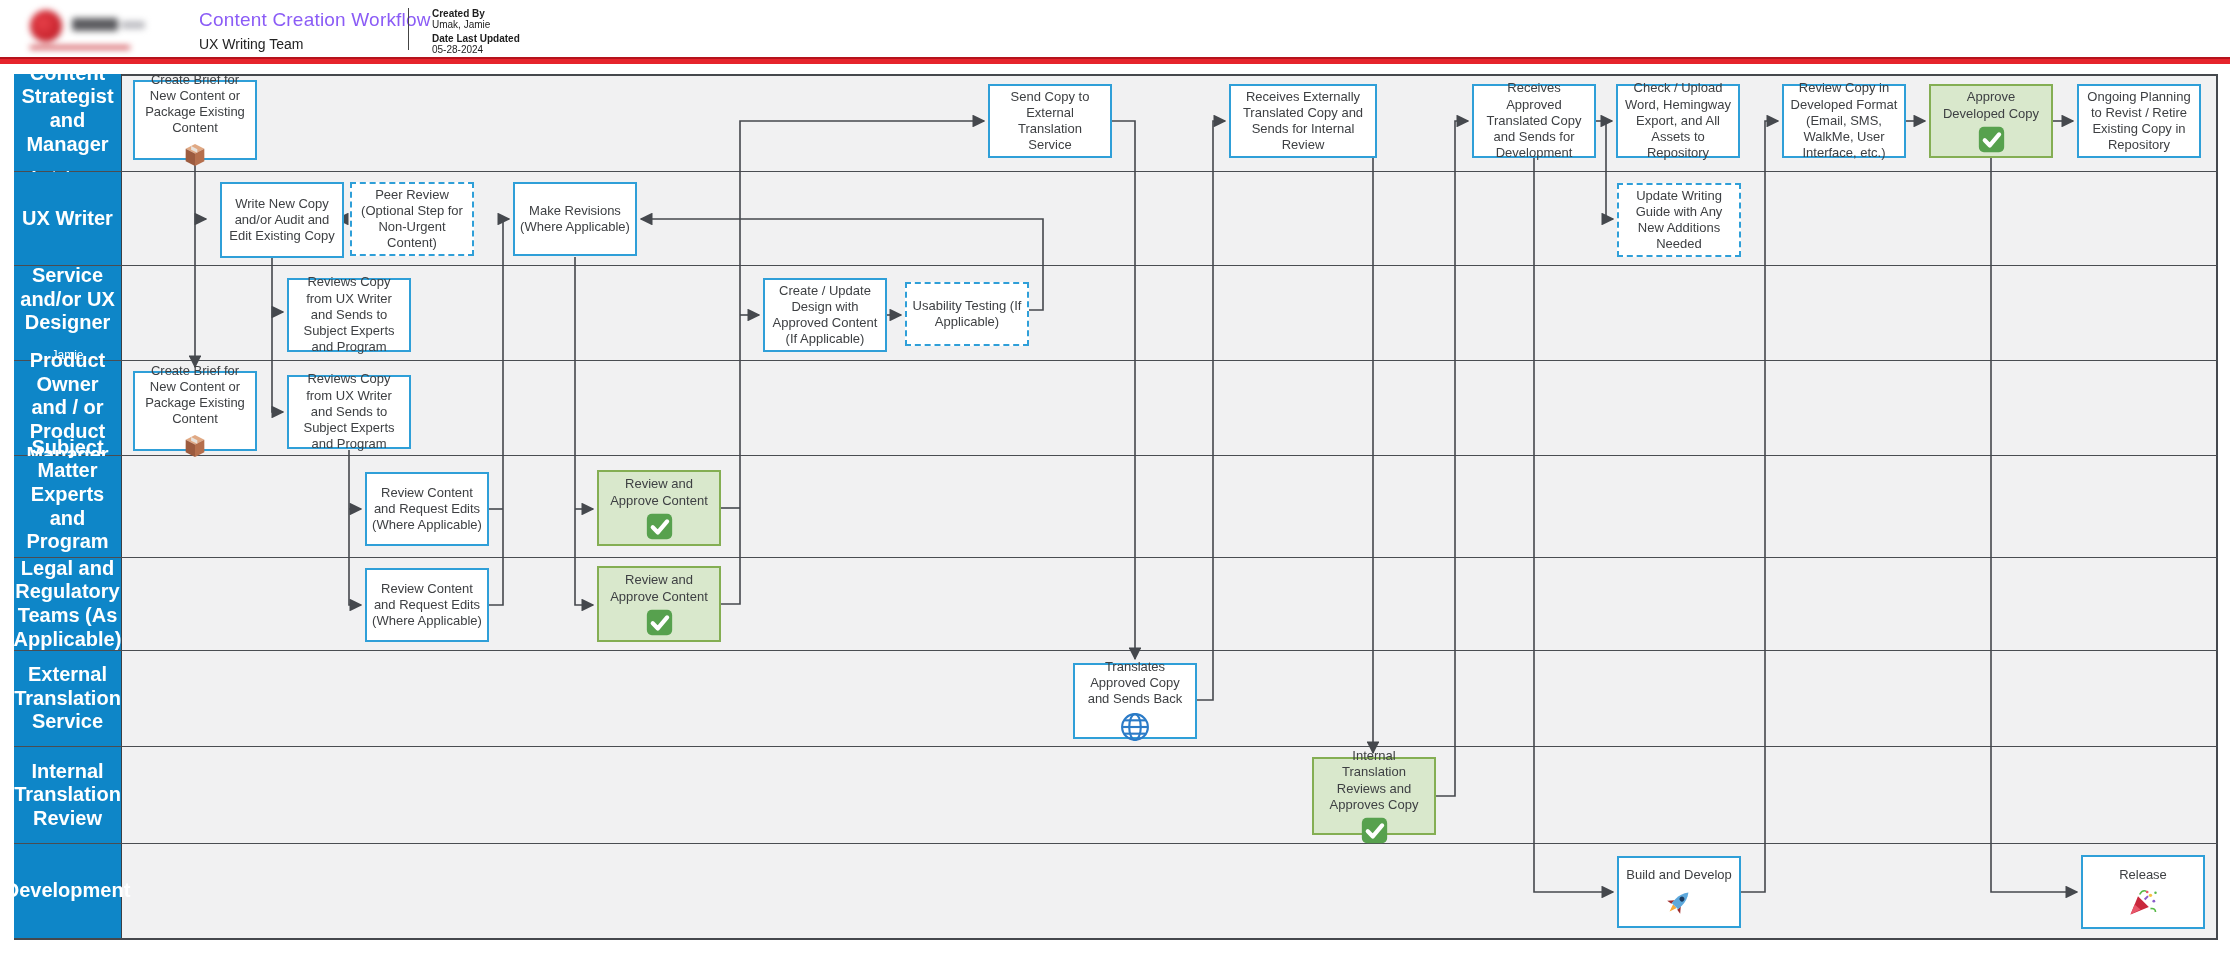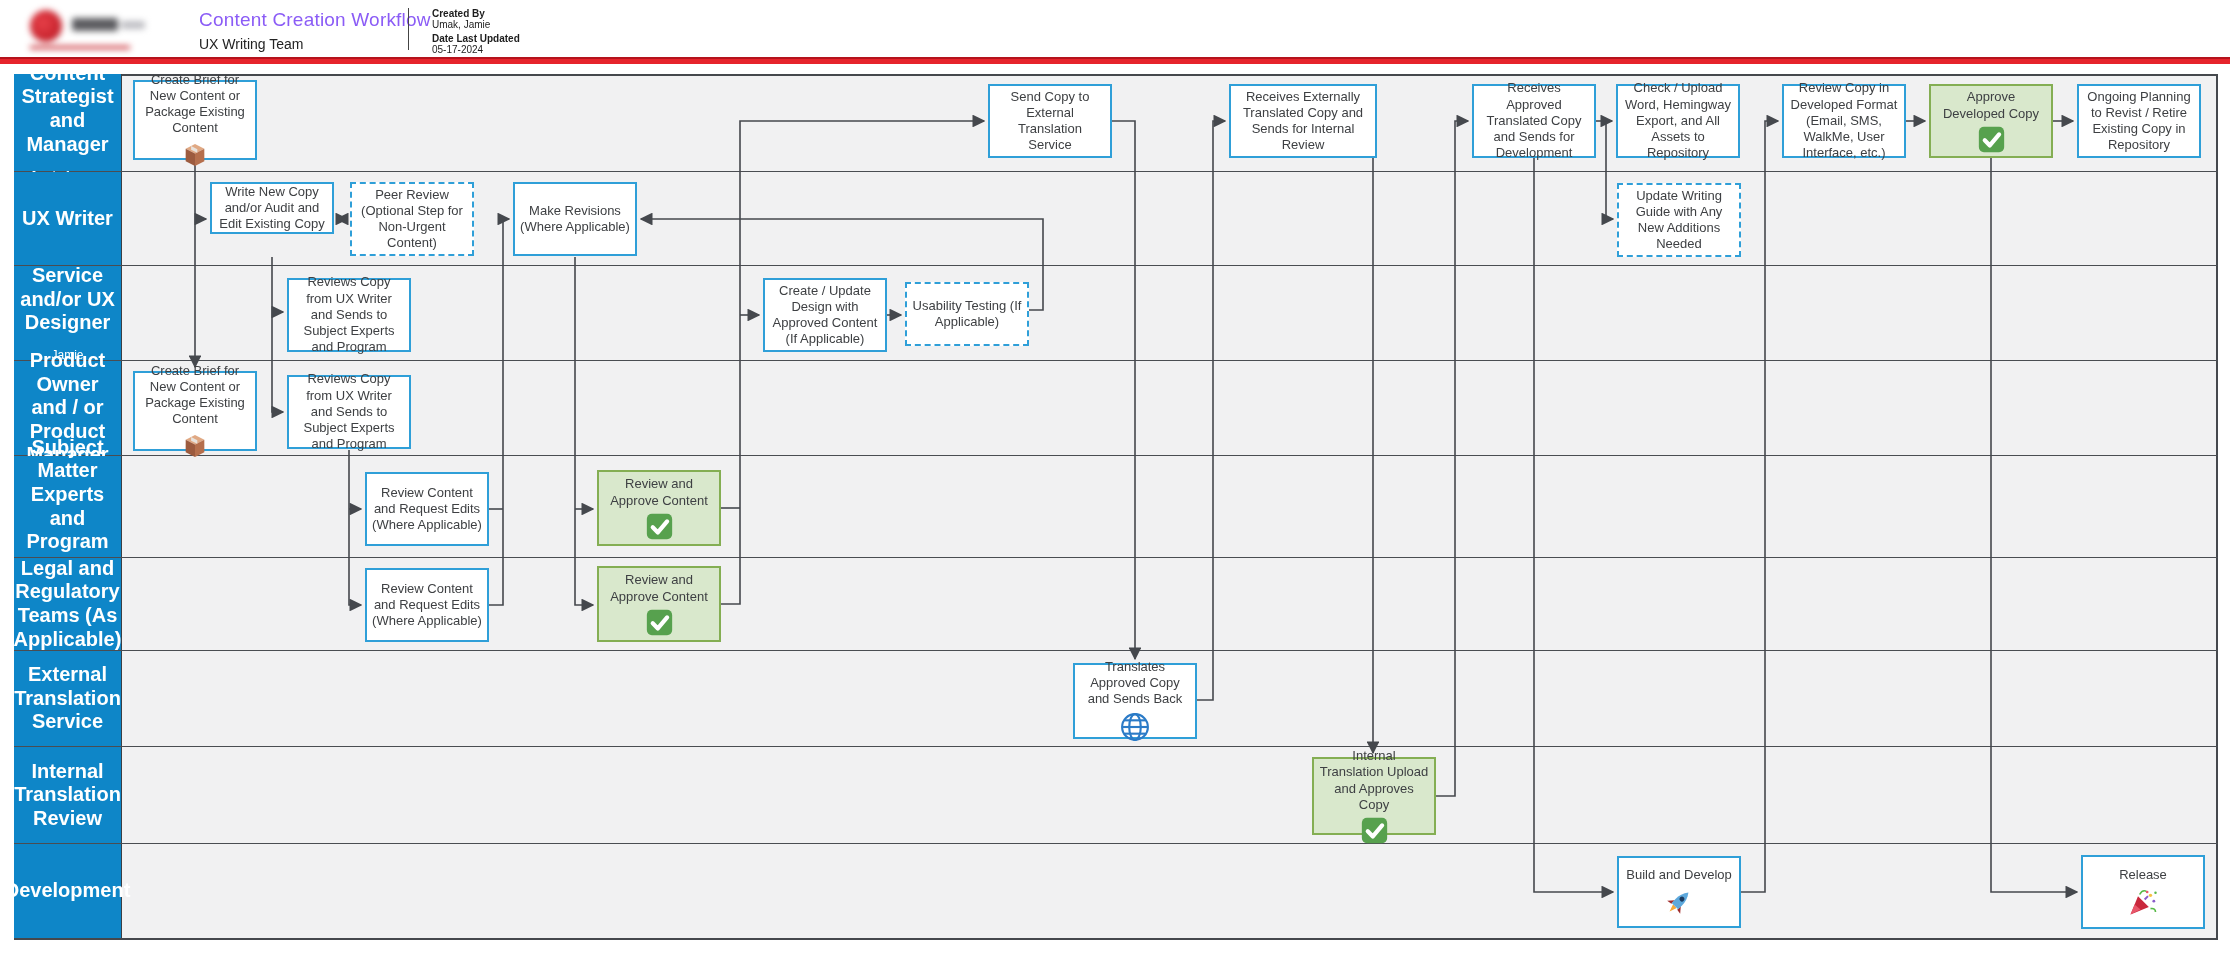--- a/index.html
+++ b/index.html
@@ -59,21 +59,21 @@
     </div>
     <div class="title-block">
       <div class="doc-title">Content Creation Workflow</div>
       <div class="doc-subtitle">UX Writing Team</div>
     </div>
     <div class="header-divider"></div>
     <div class="meta-block">
       <div class="meta-label">Created By</div>
       <div class="meta-value">Umak, Jamie</div>
       <div class="meta-label">Date Last Updated</div>
-      <div class="meta-value">05-17-2024</div>
+      <div class="meta-value">05-28-2024</div>
     </div>
   </div>
   <div class="red-bar"></div>
 
   <div class="canvas"></div>
 
   <div class="lane-label" style="top:74px;height:97px">
     <div class="main">Content Strategist and Manager</div>
     <div class="sub">Jamie for now</div>
   </div>
@@ -181,21 +181,21 @@
       <svg viewBox="0 0 32 32" width="27" height="27">
           <rect x="1" y="1" width="30" height="30" rx="6" fill="#57a14e"></rect>
           <path d="M8 17 l6 6 l11 -13" stroke="#fff" stroke-width="5" fill="none" stroke-linecap="round" stroke-linejoin="round"></path>
         </svg>
     </span>
   </div>
   <div class="node" style="left:2077px;top:84px;width:124px;height:74px">
     <span>Ongoing Planning to Revist / Retire Existing Copy in Repository</span>
   </div>
 
-  <div class="node" style="left:210px;top:182px;width:124px;height:52px">
+  <div class="node" style="left:220px;top:182px;width:124px;height:76px">
     <span>Write New Copy and/or Audit and Edit Existing Copy</span>
   </div>
   <div class="node dashed" style="left:350px;top:182px;width:124px;height:74px">
     <span>Peer Review (Optional Step for Non-Urgent Content)</span>
   </div>
   <div class="node" style="left:513px;top:182px;width:124px;height:74px">
     <span>Make Revisions (Where Applicable)</span>
   </div>
   <div class="node dashed" style="left:1617px;top:183px;width:124px;height:74px">
     <span>Update Writing Guide with Any New Additions Needed</span>
@@ -259,21 +259,21 @@
           <circle cx="18" cy="18" r="14.5"></circle>
           <ellipse cx="18" cy="18" rx="6.5" ry="14.5"></ellipse>
           <line x1="3.5" y1="18" x2="32.5" y2="18"></line>
           <line x1="6" y1="10.5" x2="30" y2="10.5"></line>
           <line x1="6" y1="25.5" x2="30" y2="25.5"></line>
         </svg>
     </span>
   </div>
 
   <div class="node green" style="left:1312px;top:757px;width:124px;height:78px">
-    <span>Internal Translation Upload and Approves Copy</span>
+    <span>Internal Translation Reviews and Approves Copy</span>
     <span class="icon">
       <svg viewBox="0 0 32 32" width="27" height="27">
           <rect x="1" y="1" width="30" height="30" rx="6" fill="#57a14e"></rect>
           <path d="M8 17 l6 6 l11 -13" stroke="#fff" stroke-width="5" fill="none" stroke-linecap="round" stroke-linejoin="round"></path>
         </svg>
     </span>
   </div>
 
   <div class="node" style="left:1617px;top:856px;width:124px;height:72px">
     <span>Build and Develop</span>

